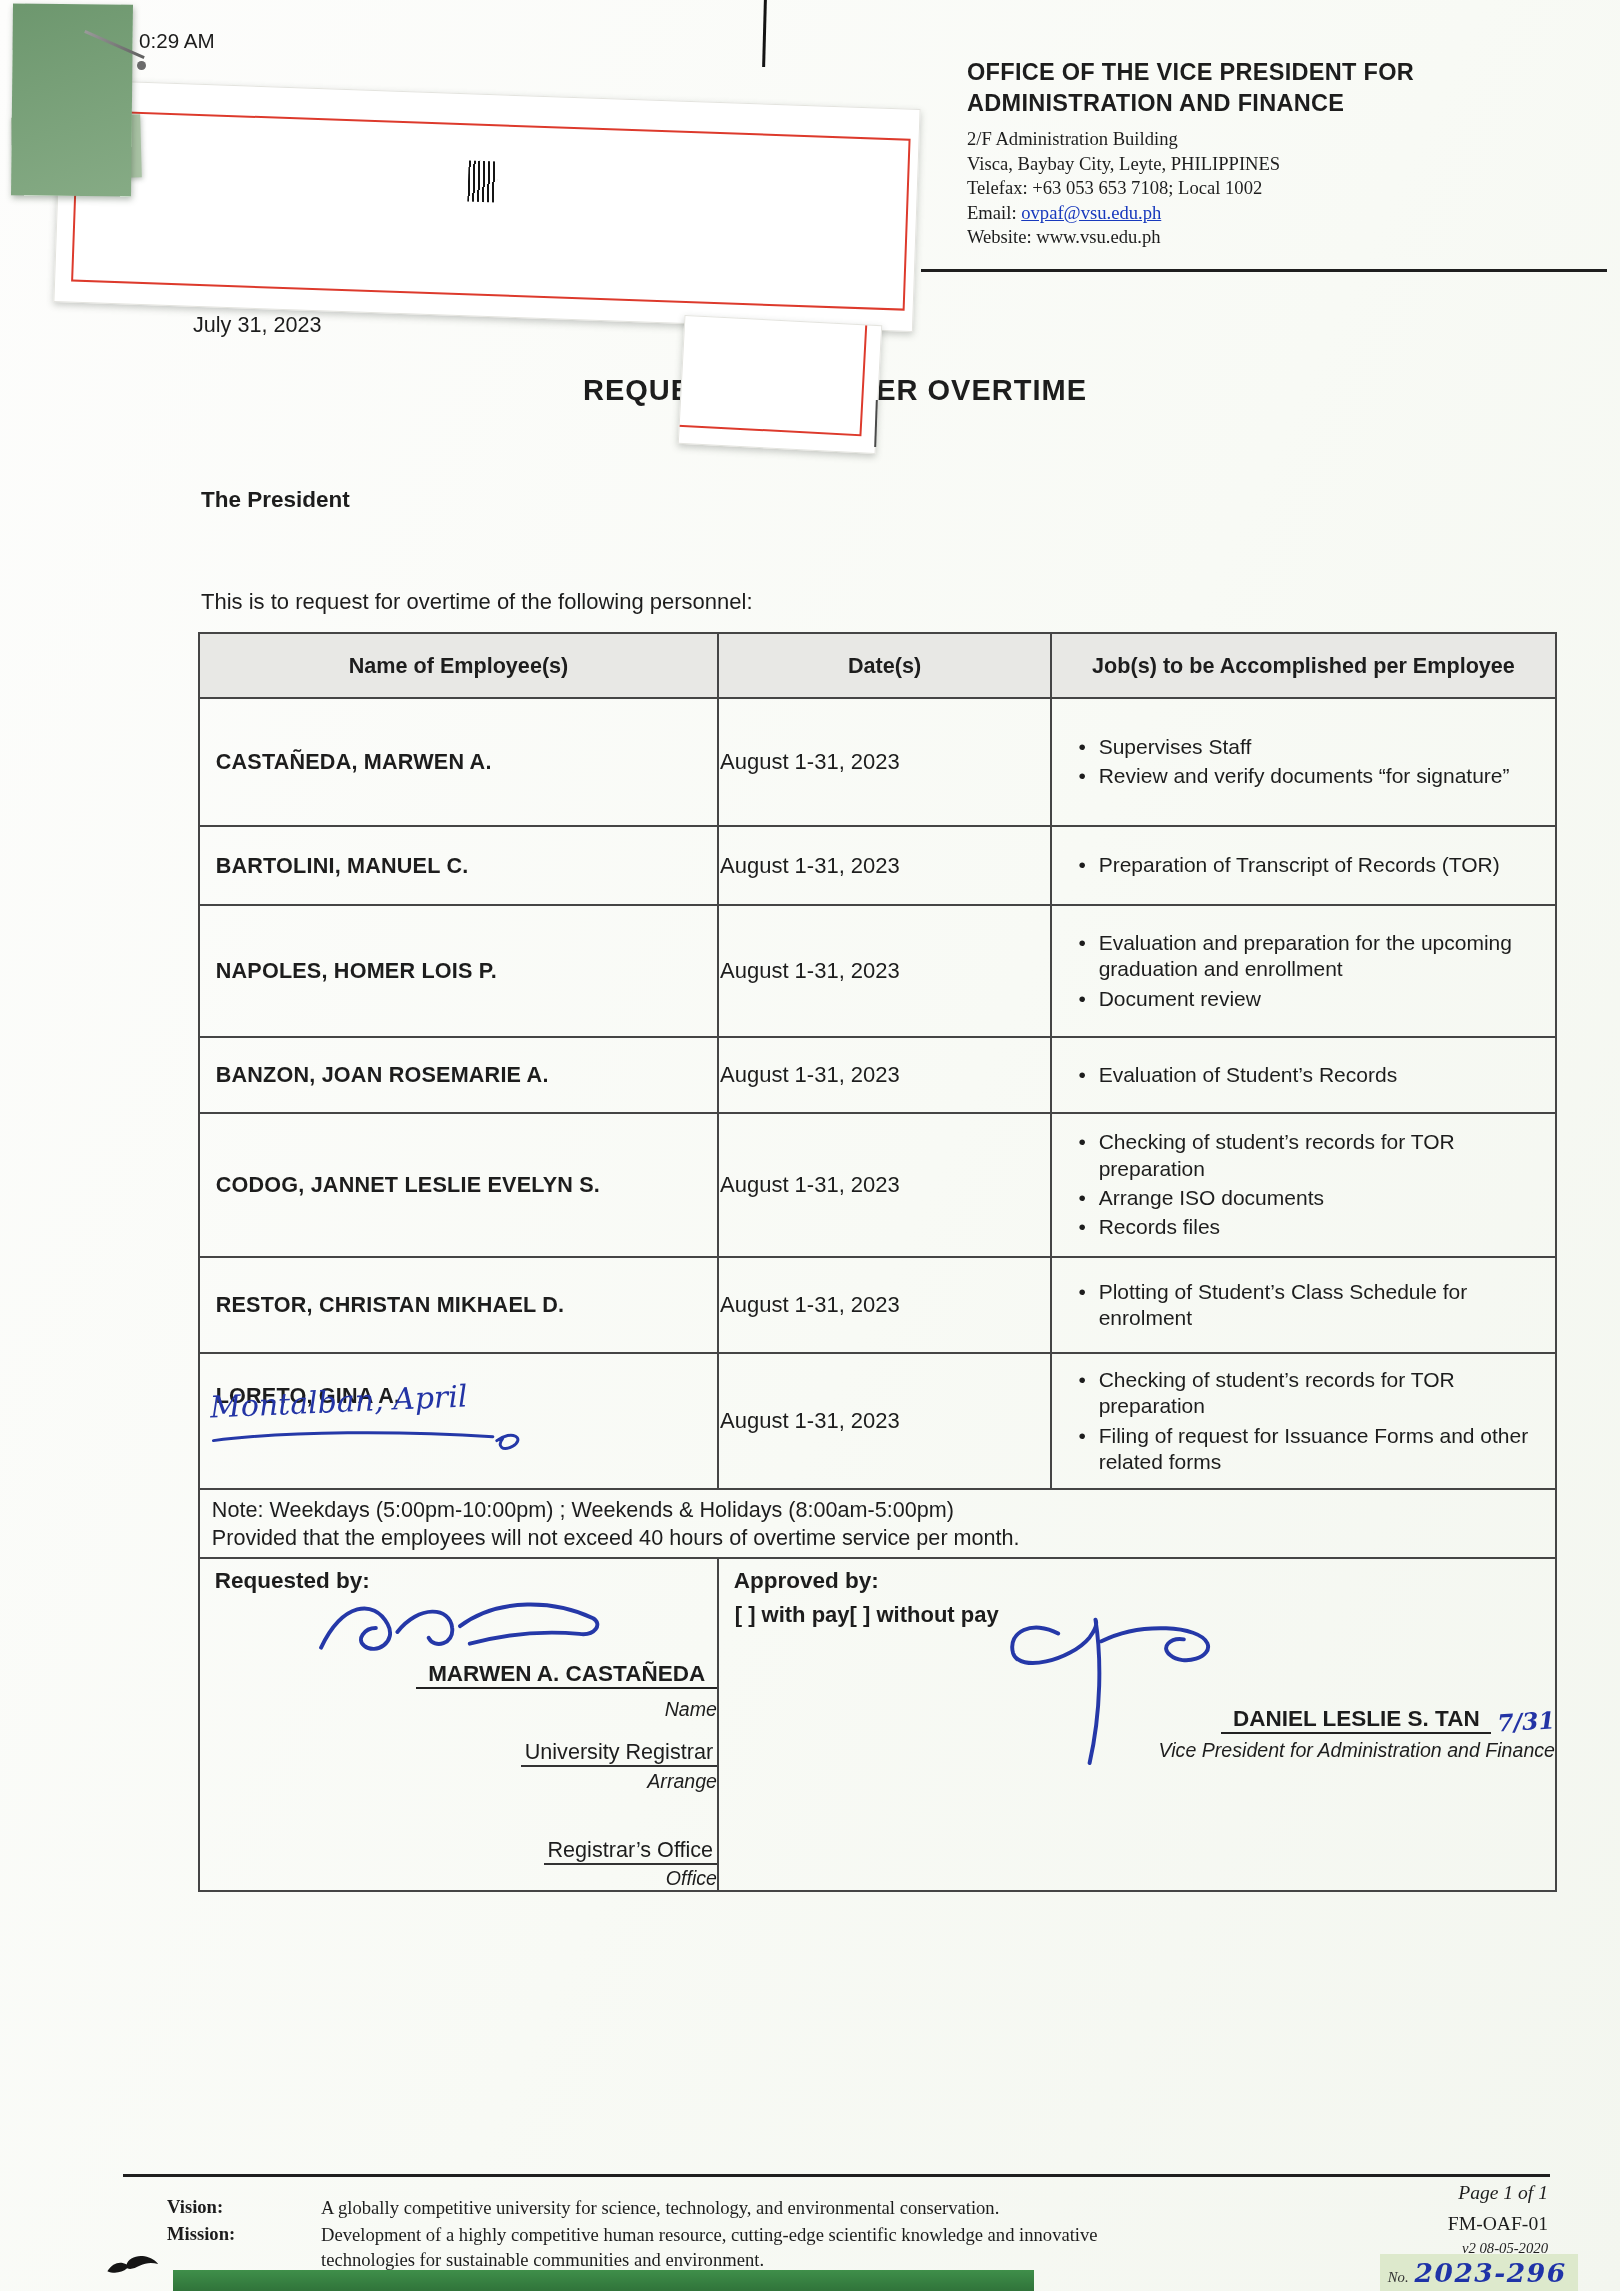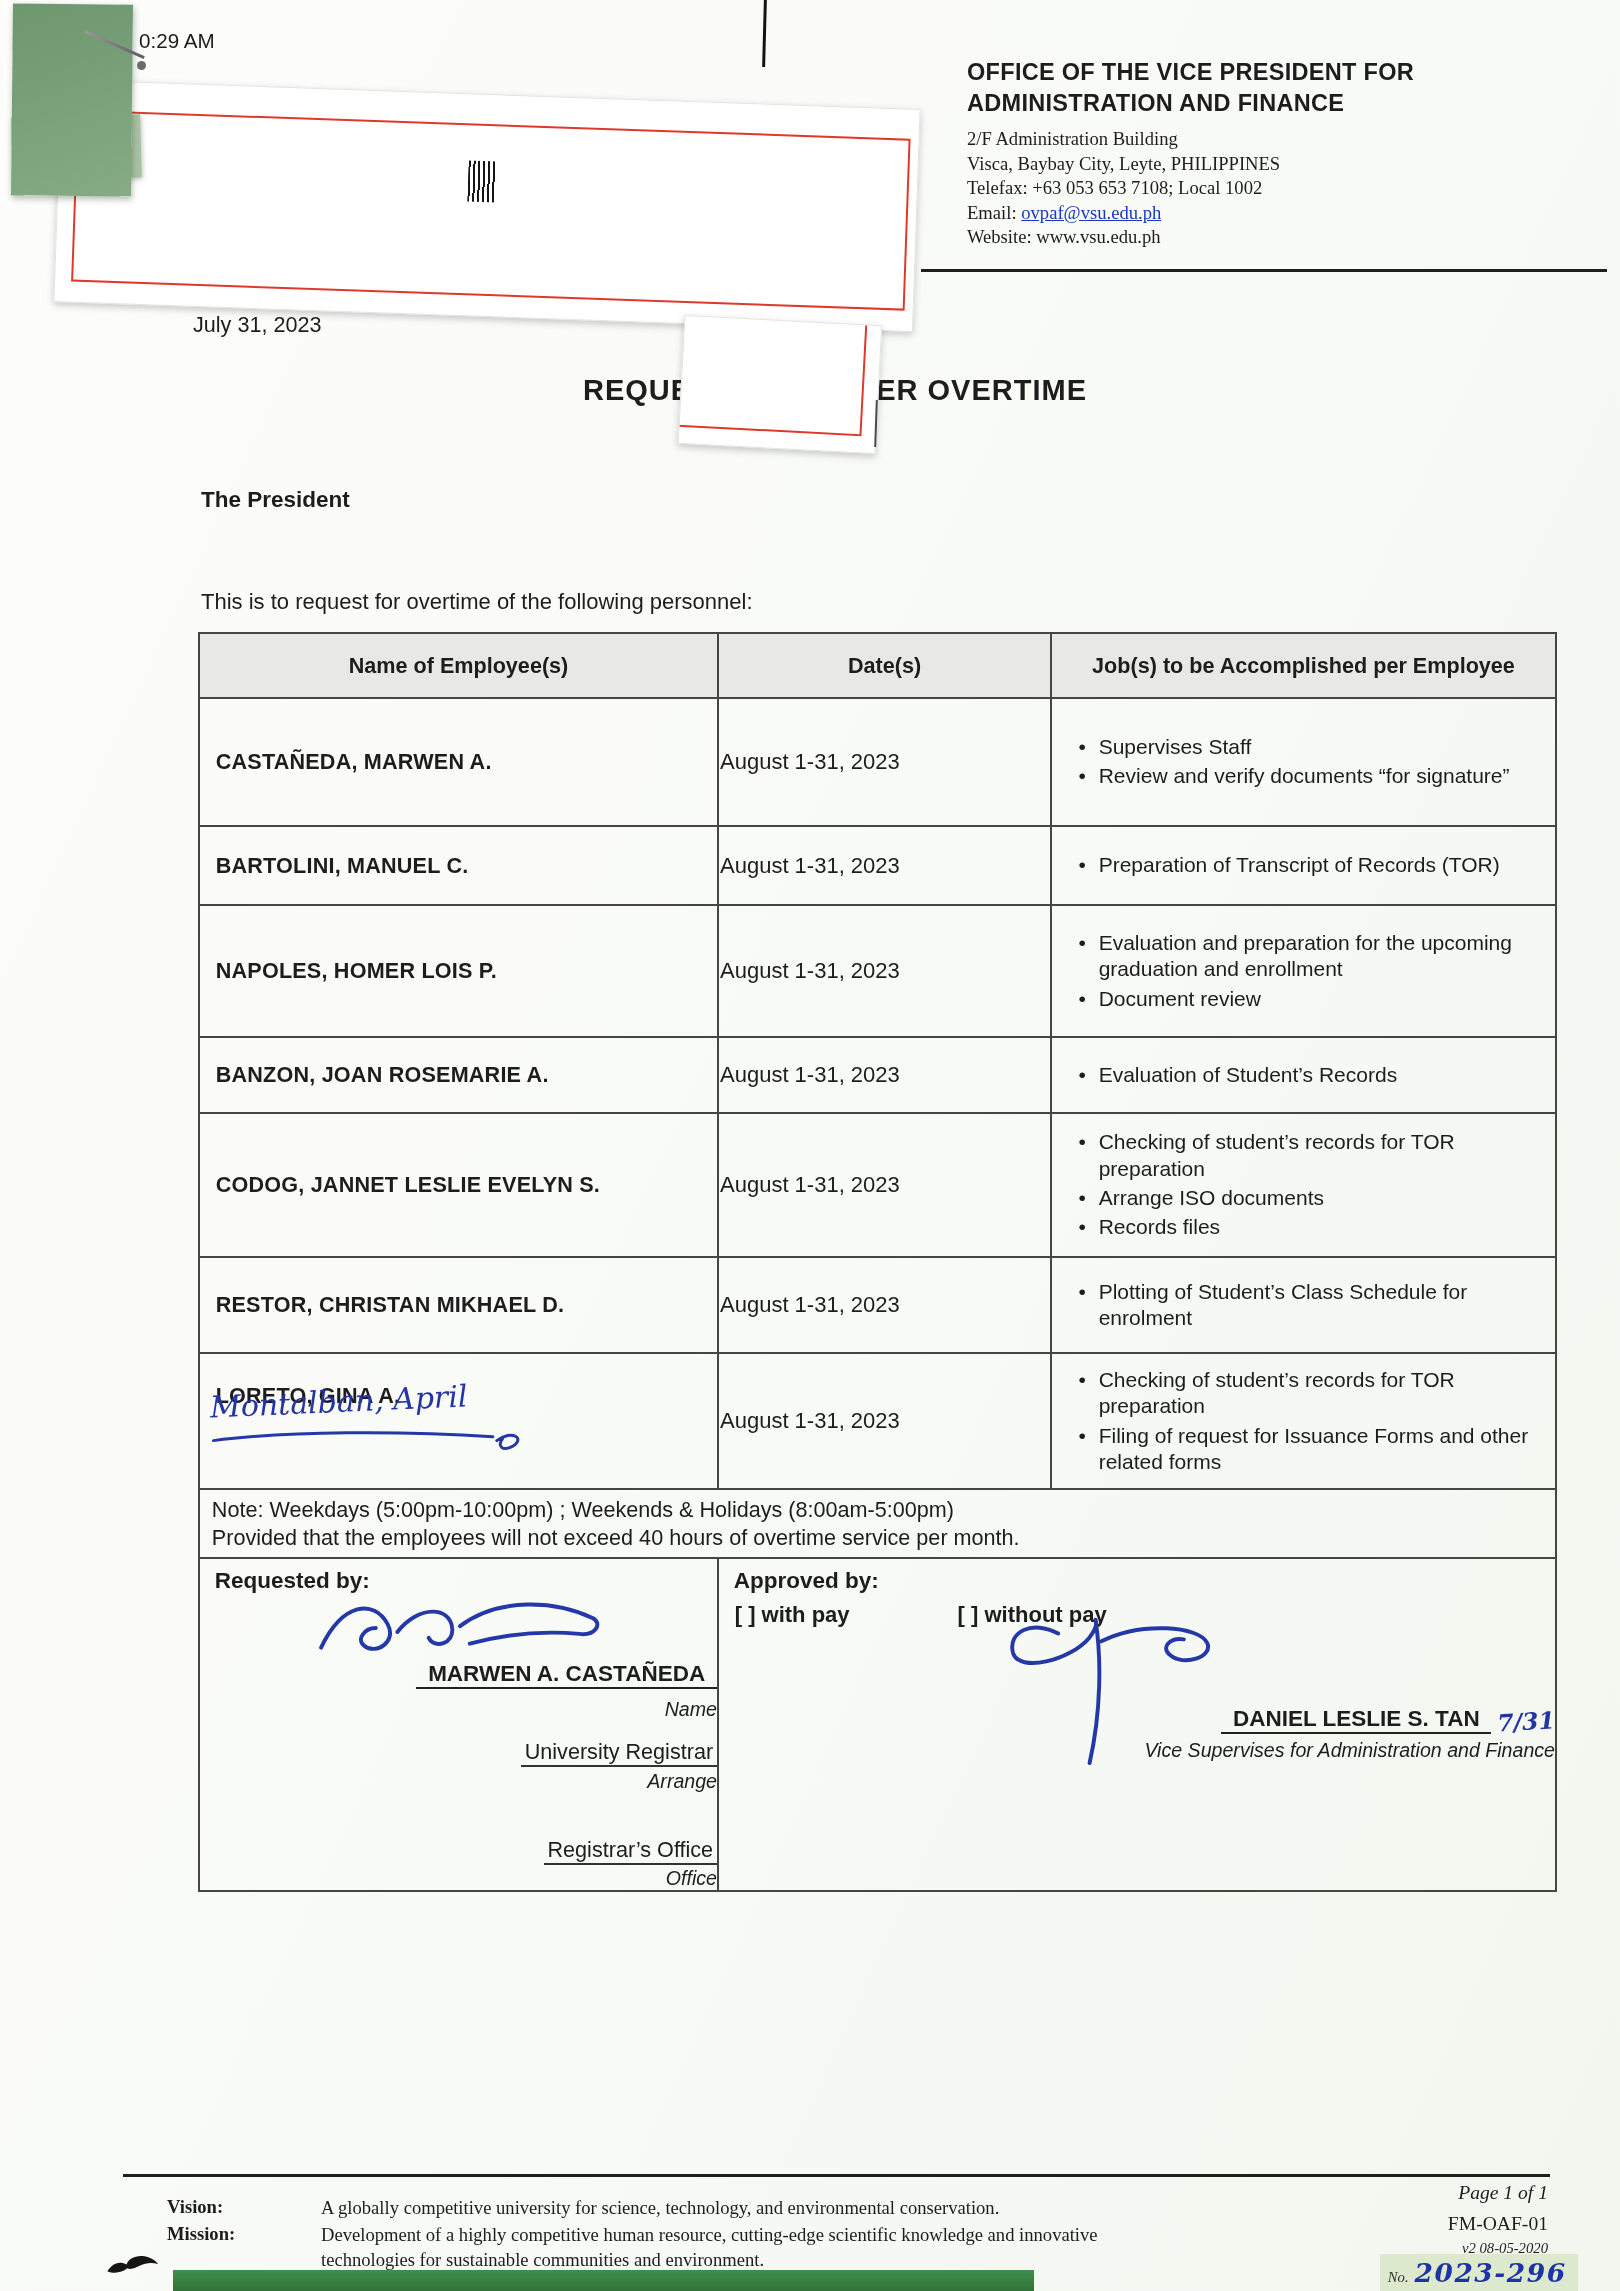--- a/index.html
+++ b/index.html
@@ -28,21 +28,21 @@
   table.ot th{background:#e8e8e5;font-size:21.6px;font-weight:bold;padding:3.9px 7.8px;vertical-align:middle;line-height:27.4px}
   td.name{font-weight:bold;font-size:21.6px;letter-spacing:0.2px;padding:9.8px 7.8px 9.8px 15.7px;vertical-align:middle}
   td.vtop{vertical-align:top;padding-top:29px}
   td.date{font-size:22px;text-align:left;vertical-align:middle}
   td.jobs{font-size:21px;line-height:26.5px;padding:9.8px 11.8px 9.8px 13.7px;vertical-align:middle}
   .job{display:flex;margin:2.9px 0}
   .job::before{content:"•";flex:0 0 33px;text-align:center}
   tr.note-row td{padding:4.9px 11.8px;font-size:21.6px;line-height:28px}
   tr.sign-row td{vertical-align:top;position:relative}
   .cell-label{font-weight:bold;font-size:22.5px;padding:7.8px 0 0 13.7px}
-  .pay-row{position:absolute;top:43px;left:15.7px;display:flex;gap:108px;font-weight:bold;font-size:22px}
+  .pay-row{position:absolute;top:43px;left:15.7px;display:flex;font-weight:bold;font-size:22px}
   .ctr{left:0;right:0;text-align:right;position:absolute}
   .sig-name{font-size:22.5px;font-weight:bold}
   .u-strong{display:inline-block;border-bottom:2.9px solid #222;padding:0 11.8px}
   .u-thin{display:inline-block;border-bottom:2px solid #333;padding:0 3.9px;font-size:21.6px}
   .cap{font-size:19.6px;font-style:italic}
   .hw{color:#2334a5;font-family:"DejaVu Serif",serif;font-style:italic}
   .hw-date{font-size:23.5px;margin-left:5.9px;display:inline-block;transform:rotate(-3deg) translateY(3.9px)}
   .annotation{font-size:30px;transform:rotate(-2.5deg);z-index:3;white-space:nowrap}
   .sig-ink{stroke:#2538a8;stroke-width:4;fill:none;stroke-linecap:round}
 
@@ -205,21 +205,21 @@
           <div class="pay-row">
             <span>[ ] with pay</span>
             <span>[ ] without pay</span>
           </div>
           <svg class="abs" style="left:245px;top:39px;z-index:2" width="314" height="172" viewBox="0 0 320 175">
             <path class="sig-ink" d="M96,36 C70,22 44,34 50,56 C56,76 108,64 128,40 C134,32 136,26 134,22 M134,22 C140,60 140,115 128,168 M140,44 C180,24 240,28 248,46 C254,60 224,70 210,58 C200,50 210,40 224,42"></path>
           </svg>
           <div class="ctr sig-name" style="top:145px">
             <span class="u-strong">DANIEL LESLIE S. TAN</span><span class="hw hw-date">7/31</span>
           </div>
-          <div class="ctr cap" style="top:180px">Vice Supervises for Administration and Finance</div>
+          <div class="ctr cap" style="top:180px">Vice President for Administration and Finance</div>
         </td>
       </tr>
     </tbody>
   </table>
 
   <div class="abs hw annotation" style="left:210px;top:1384px">Montalban, April</div>
   <svg class="abs" style="left:208px;top:1427px;z-index:3" width="333" height="33" viewBox="0 0 340 34">
     <path class="sig-ink" style="stroke-width:3" d="M4,14 C80,4 200,4 292,10 M296,14 C312,2 326,12 312,20 C302,25 296,20 302,12"></path>
   </svg>
 

